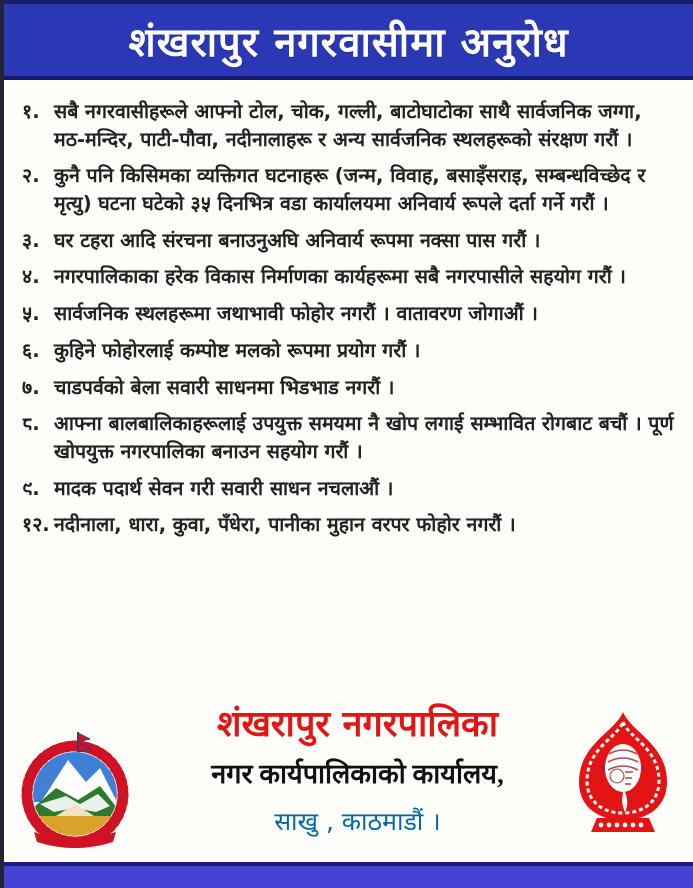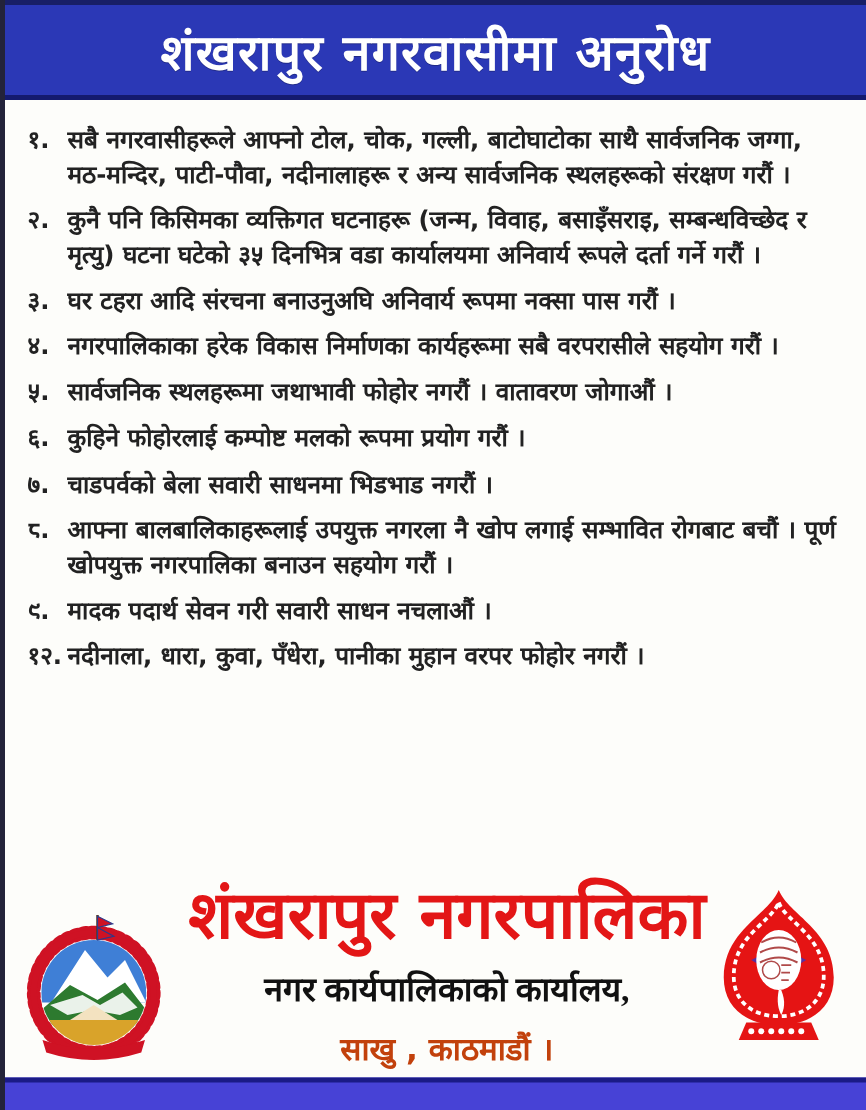--- a/index.html
+++ b/index.html
@@ -59,38 +59,38 @@
     align-items:flex-start;
     justify-content:space-between;
   }
   .footer-center{
     flex:1;
     text-align:center;
     padding-top:4px;
   }
   .muni-title{
     color:#e31616;
-    font-size:53px;
+    font-size:36px;
     font-weight:bold;
     line-height:1.1;
     margin:0 0 10px 0;
     white-space:nowrap;
   }
   .office-line{
     color:#111;
     font-size:27px;
     font-weight:bold;
     margin:0 0 12px 0;
     white-space:nowrap;
     font-family:Liberation Serif, serif;
   }
   .address-line{
-    color:#c2410c;
+    color:#0369a1;
     font-size:25px;
-    font-weight:bold;
+    font-weight:normal;
     margin:0;
     white-space:nowrap;
   }
   .logo-left{width:128px;flex:0 0 128px;padding:30px 0 0 12px;}
   .logo-right{width:112px;flex:0 0 112px;padding:10px 10px 0 0;}
   
   .bottom-strip{
     position:absolute;left:0;right:0;bottom:0;
     height:26px;
     background:#4742d6;
@@ -118,41 +118,41 @@
       <span class="txt">कुनै पनि किसिमका व्यक्तिगत घटनाहरू (जन्म, विवाह, बसाइँसराइ, सम्बन्धविच्छेद र मृत्यु) घटना घटेको ३५ दिनभित्र वडा कार्यालयमा अनिवार्य रूपले दर्ता गर्ने गरौं ।</span>
     </div>
 
     <div class="request-item">
       <span class="num">३.</span>
       <span class="txt">घर टहरा आदि संरचना बनाउनुअघि अनिवार्य रूपमा नक्सा पास गरौं  ।</span>
     </div>
 
     <div class="request-item">
       <span class="num">४.</span>
-      <span class="txt">नगरपालिकाका हरेक विकास निर्माणका कार्यहरूमा सबै वरपरासीले सहयोग गरौं ।</span>
+      <span class="txt">नगरपालिकाका हरेक विकास निर्माणका कार्यहरूमा सबै नगरपासीले सहयोग गरौं ।</span>
     </div>
 
     <div class="request-item">
       <span class="num">५.</span>
       <span class="txt">सार्वजनिक स्थलहरूमा जथाभावी फोहोर नगरौं । वातावरण जोगाऔं ।</span>
     </div>
 
     <div class="request-item">
       <span class="num">६.</span>
       <span class="txt">कुहिने फोहोरलाई कम्पोष्ट मलको रूपमा प्रयोग गरौं  ।</span>
     </div>
 
     <div class="request-item">
       <span class="num">७.</span>
       <span class="txt">चाडपर्वको बेला सवारी साधनमा भिडभाड नगरौं ।</span>
     </div>
 
     <div class="request-item">
       <span class="num">८.</span>
-      <span class="txt">आफ्ना बालबालिकाहरूलाई उपयुक्त नगरला नै खोप लगाई सम्भावित रोगबाट बचौं । पूर्ण खोपयुक्त नगरपालिका बनाउन सहयोग गरौं ।</span>
+      <span class="txt">आफ्ना बालबालिकाहरूलाई उपयुक्त समयमा नै खोप लगाई सम्भावित रोगबाट बचौं । पूर्ण खोपयुक्त नगरपालिका बनाउन सहयोग गरौं ।</span>
     </div>
 
     <div class="request-item">
       <span class="num">९.</span>
       <span class="txt">मादक पदार्थ सेवन गरी सवारी साधन नचलाऔं ।</span>
     </div>
 
 
 
     <div class="request-item">

